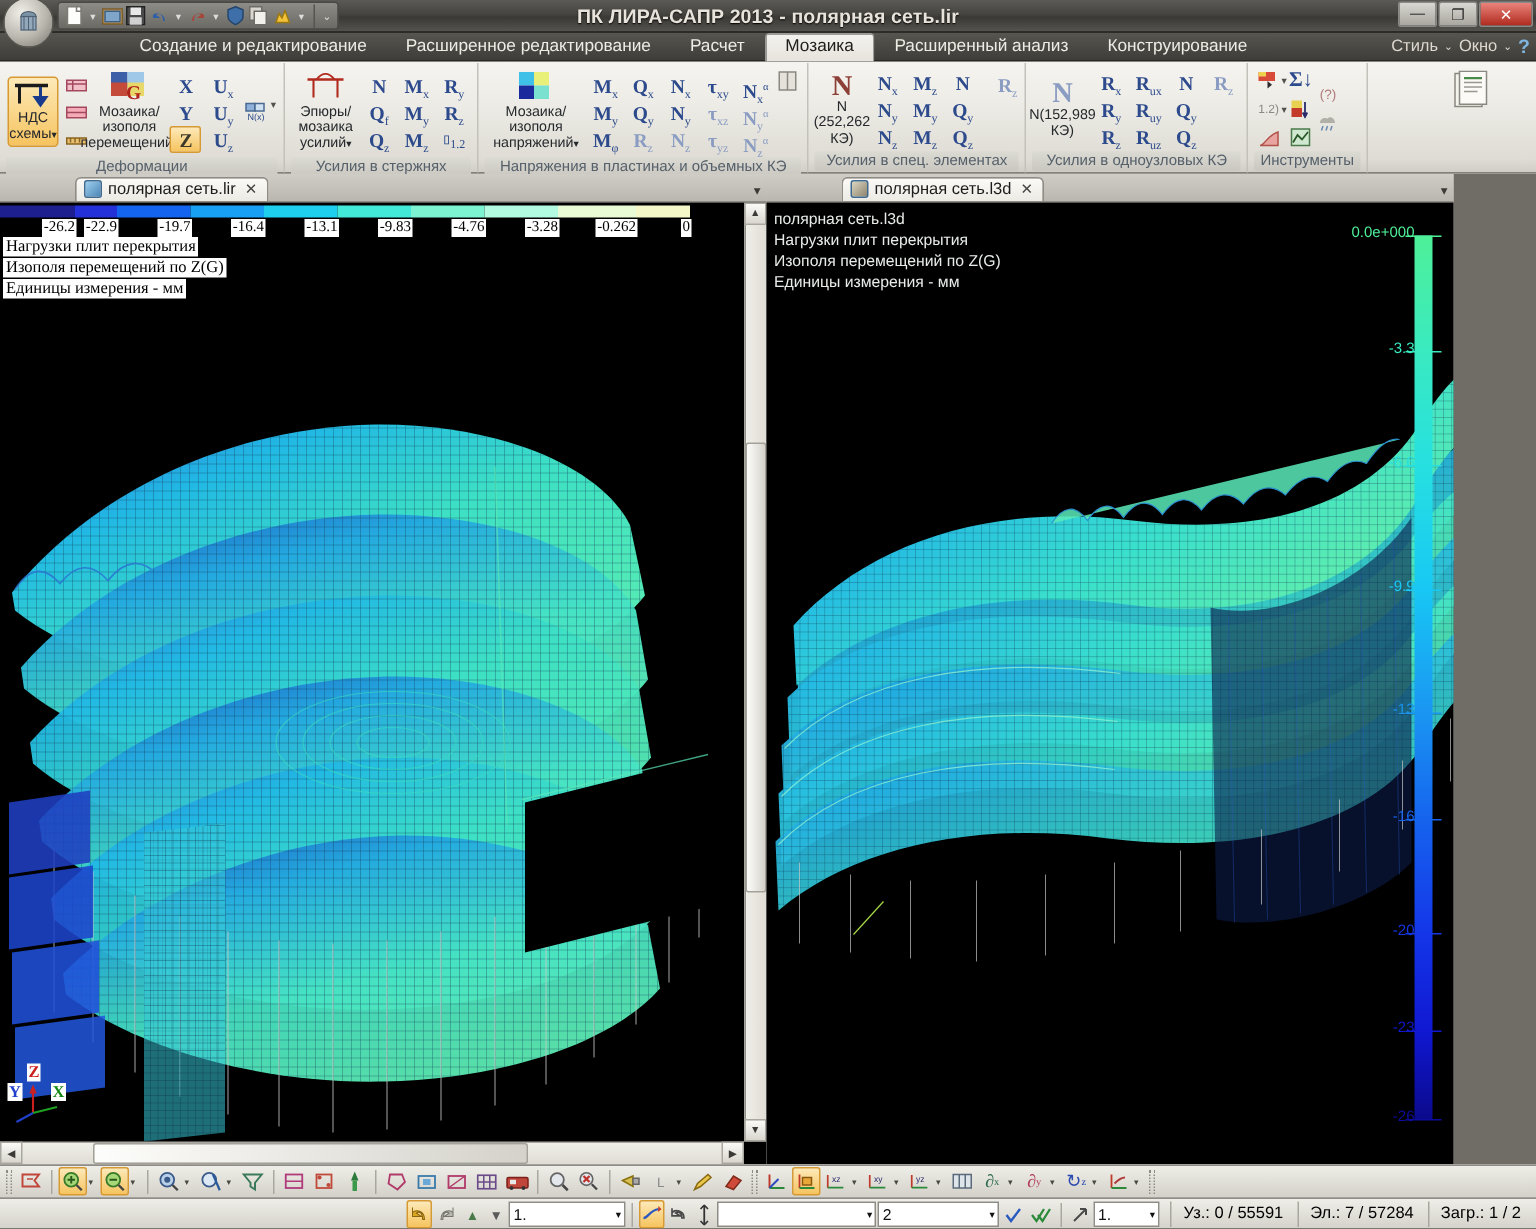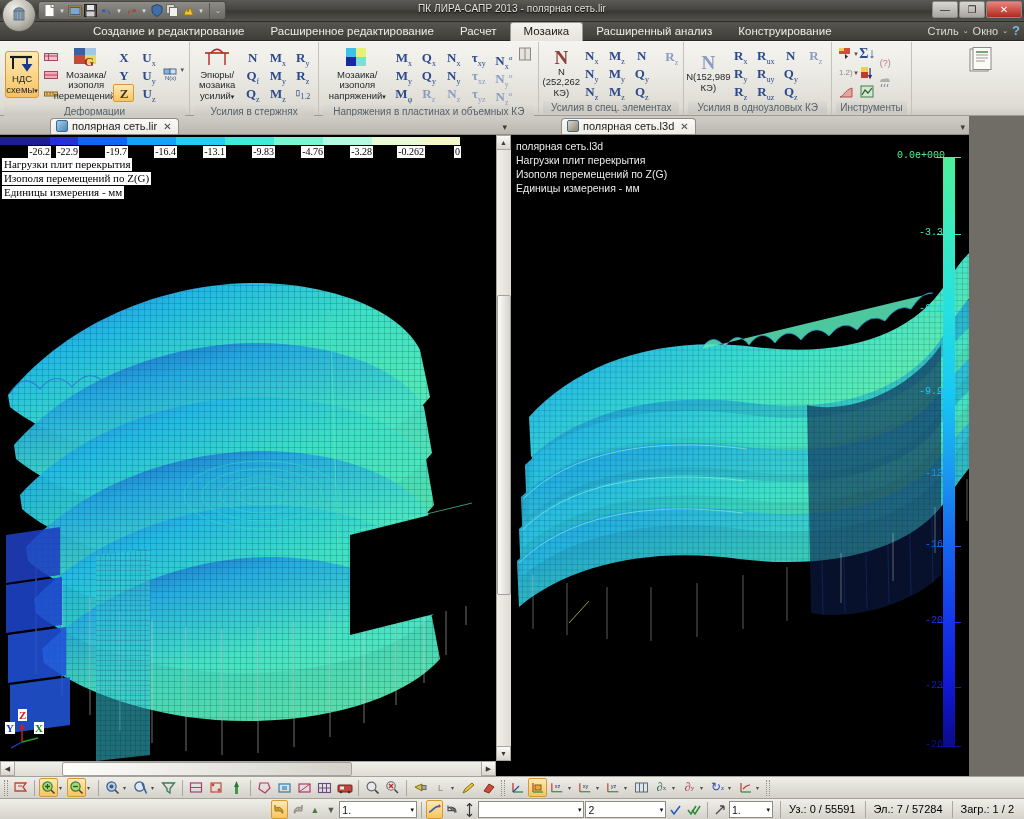--- a/index.html
+++ b/index.html
@@ -16,23 +16,24 @@
   .titlebar {
     position: relative;
     height: 22px;
     background: linear-gradient(180deg,#5b5a56 0%,#46443f 45%,#3b3935 55%,#55534e 100%);
     border-bottom: 1px solid #2e2c29;
   }
   .title-text {
     position:absolute; left:0; right:0; top:3px;
     text-align:center;
     color:#e8e4dc;
-    font-size:10px;
+    font-size:13px;
     text-shadow:0 1px 1px #000;
     letter-spacing:.1px;
+    font-weight:bold;
   }
   .win-btns { position:absolute; right:2px; top:1px; display:flex; gap:1px; }
   .win-btn {
     width:26px; height:17px;
     border:1px solid #8b8a86;
     border-radius:2px;
     background:linear-gradient(180deg,#d9d7d1,#a8a69f);
     color:#2b2b2b;
     font-size:10px;
     display:flex; align-items:center; justify-content:center;
@@ -208,21 +209,21 @@
   }
   .annot-r div {
     background:transparent; color:#e8ece9;
     font-family:"Liberation Sans", sans-serif;
     font-size:10.5px; line-height:13px; padding:0;
   }
 
   
   .vlegend { position:absolute; right:14px; top:22px; bottom:30px; width:12px; }
   .vl-tick { position:absolute; right:12px; width:46px; text-align:right;
-    font-size:10px; font-family:Liberation Mono, monospace;}
+    font-size:10px; font-family:Liberation Sans, sans-serif;}
   .vl-mark { position:absolute; right:-6px; width:24px; height:1px;}
 
   .axis-triad { position:absolute; left:6px; bottom:24px; width:44px; height:42px; }
   .axis-lab { position:absolute; font-size:11px; font-weight:bold;
     background:#fff; padding:0 1px; line-height:12px; font-family:"Liberation Serif",serif;}
 
   
   .btoolbar {
     height:22px;
     background:linear-gradient(180deg,#efeee8,#d3d1c9);

